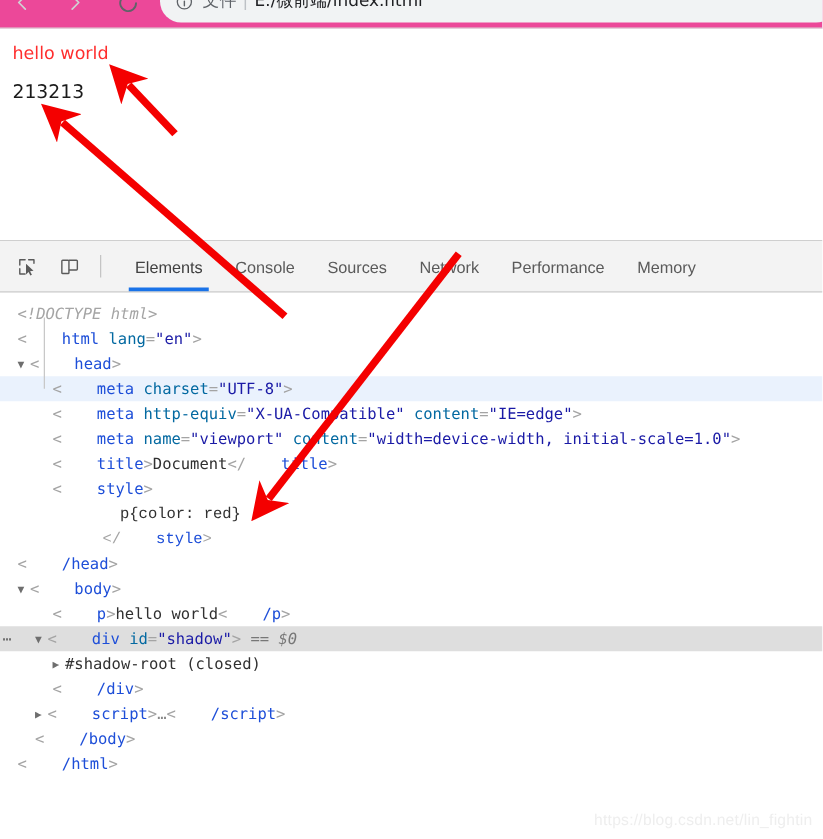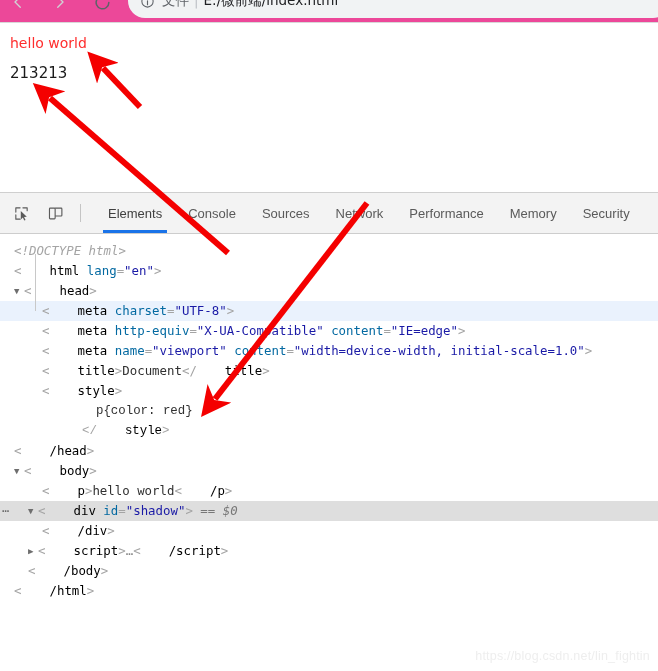--- a/index.html
+++ b/index.html
@@ -133,21 +133,21 @@
     display: inline-block; width: 10px;
     color: #6e6e6e; font-size: 9px;
     vertical-align: 1px;
   }
   .ind1 { padding-left: 14px; }
   .ind2 { padding-left: 28px; }
   .ind3 { padding-left: 42px; }
   .ind5 { padding-left: 70px; font-family: Liberation Mono, monospace; }
 
   .punct { color: #a4a4a4; }
-  .tag   { color: #000000; padding-left: 28px; }
+  .tag   { color: #1d4ed8; padding-left: 28px; }
   .attr  { color: #0369a1; }
   .val   { color: #1a1aa6; }
   .txt   { color: #303030; }
   .doctype { color: #a4a4a4; font-style: italic; }
   .shadow-root { color: #303030; }
   .selmark { color: #777777; font-style: italic; }
   .ellip { color: #888888; }
   .guide {
     position: absolute; left: 35px; top: 20px;
     width: 1px; height: 57px; background: #c8c8c8;
@@ -242,23 +242,20 @@
       </div>
       <div class="dt-tab">
         <span>Network</span>
       </div>
       <div class="dt-tab">
         <span>Performance</span>
       </div>
       <div class="dt-tab">
         <span>Memory</span>
       </div>
-      <div class="dt-tab">
-        <span>Security</span>
-      </div>
     </div>
   </div>
 
   <div class="dom-tree">
 
     <div class="row">
       <span class="doctype">&lt;!DOCTYPE html&gt;</span>
     </div>
 
     <div class="row">
@@ -306,20 +303,23 @@
     </div>
 
     <div class="row ind3">
       <span class="punct">&lt;</span><span class="tag">p</span><span class="punct">&gt;</span><span class="txt">hello world</span><span class="punct">&lt;</span><span class="tag">/p</span><span class="punct">&gt;</span>
     </div>
 
     <div class="row ind2 sel">
       <span class="menu-dots">⋯</span><span class="tw">▼</span><span class="punct">&lt;</span><span class="tag">div</span><span class="txt"> </span><span class="attr">id</span><span class="punct">=</span><span class="val">"shadow"</span><span class="punct">&gt;</span><span class="txt"> </span><span class="selmark">== $0</span>
     </div>
 
+    <div class="row ind3">
+      <span class="tw">▶</span><span class="shadow-root">#shadow-root (closed)</span>
+    </div>
 
     <div class="row ind3">
       <span class="punct">&lt;</span><span class="tag">/div</span><span class="punct">&gt;</span>
     </div>
 
     <div class="row ind2">
       <span class="tw">▶</span><span class="punct">&lt;</span><span class="tag">script</span><span class="punct">&gt;</span><span class="ellip">…</span><span class="punct">&lt;</span><span class="tag">/script</span><span class="punct">&gt;</span>
     </div>
 
     <div class="row ind2">

